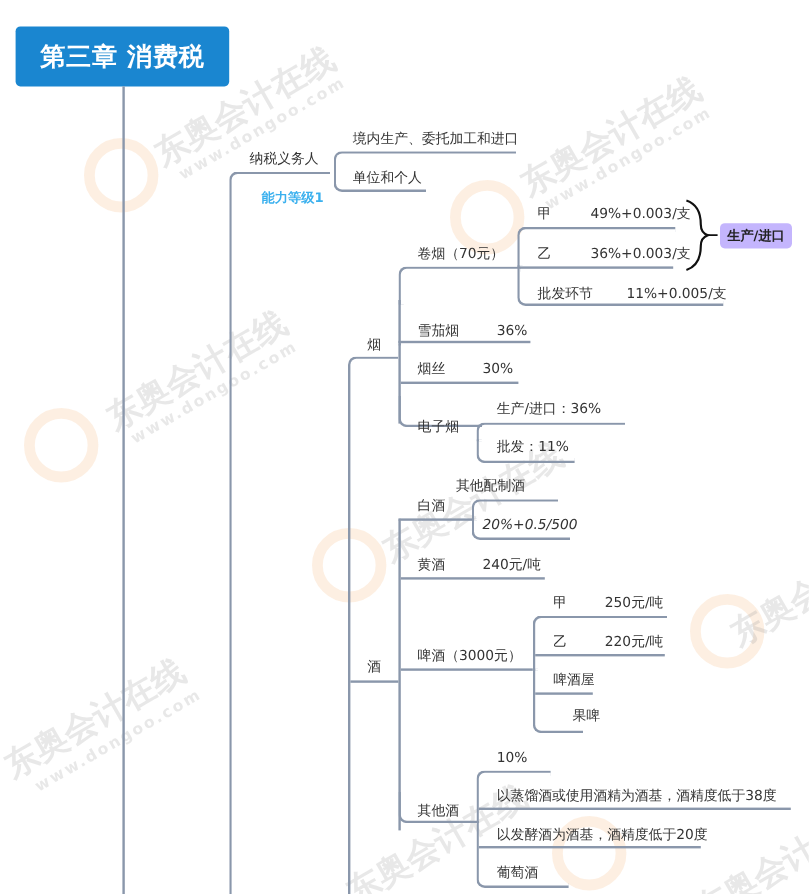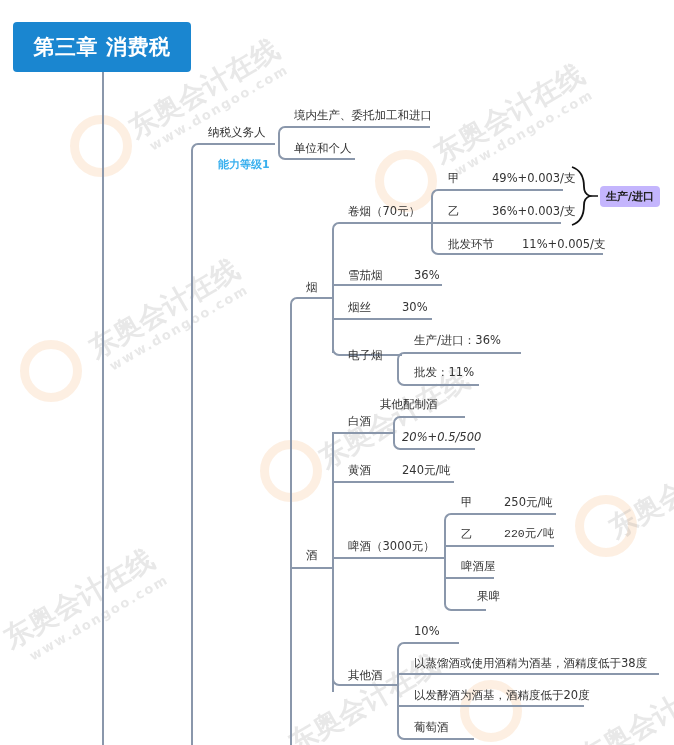--- a/index.html
+++ b/index.html
@@ -114,21 +114,21 @@
 
 <div class="t" style="left:348px;top:539px;">啤酒（3000元）</div>
 <div class="ln" style="left:334px;top:557px;width:110px;height:2px;"></div>
 <div class="br tl" style="left:444px;top:513px;width:110px;height:44px;"></div>
 <div class="br bl" style="left:444px;top:557px;width:40px;height:52px;"></div>
 <div class="ln" style="left:446px;top:545px;width:108px;height:2px;"></div>
 <div class="ln" style="left:446px;top:577px;width:48px;height:2px;"></div>
 <div class="t" style="left:461px;top:495px;">甲</div>
 <div class="t" style="left:504px;top:495px;">250元/吨</div>
 <div class="t" style="left:461px;top:527px;">乙</div>
-<div class="t" style="left:504px;top:527px;font-family:Liberation Mono, monospace;">220元/吨</div>
+<div class="t" style="left:504px;top:527px;">220元/吨</div>
 <div class="t" style="left:461px;top:559px;">啤酒屋</div>
 <div class="t" style="left:461px;top:589px;margin-left:16px;">果啤</div>
 
 <div class="br bl" style="left:332px;top:660px;width:64px;height:24px;"></div>
 <div class="t" style="left:348px;top:668px;">其他酒</div>
 <div class="br tl" style="left:397px;top:642px;width:60px;height:42px;"></div>
 <div class="br bl" style="left:397px;top:684px;width:75px;height:54px;"></div>
 <div class="ln" style="left:399px;top:673px;width:260px;height:2px;"></div>
 <div class="ln" style="left:399px;top:705px;width:185px;height:2px;"></div>
 <div class="t" style="left:414px;top:624px;">10%</div>

